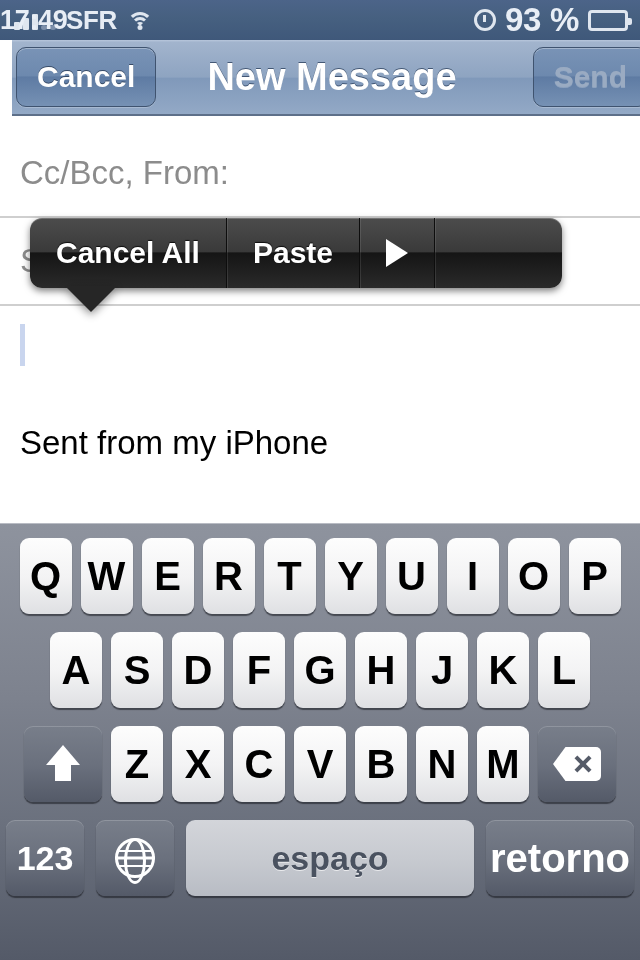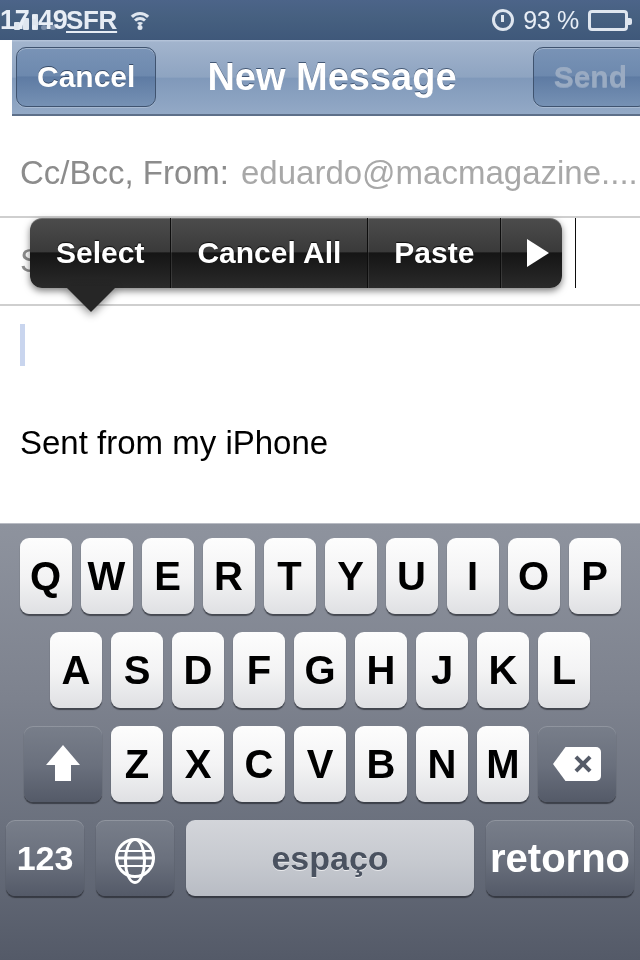--- a/index.html
+++ b/index.html
@@ -53,21 +53,21 @@
     width: 6px;
     background: #dfe6ef;
     border-radius: 1px;
   }
   .signal-bars i.b1 { height: 8px; }
   .signal-bars i.b2 { height: 12px; }
   .signal-bars i.b3 { height: 16px; }
   .signal-bars i.d1 { height: 5px;  background: #7d90ab; border-radius: 50%; width: 6px; }
   .signal-bars i.d2 { height: 5px;  background: #7d90ab; border-radius: 50%; width: 6px; }
 
-  .carrier { font-size: 26px; font-weight: bold; color: #e6ecf4; text-decoration: underline; }
+  .carrier { font-size: 26px; font-weight: bold; color: #e6ecf4; }
 
   .wifi-icon { position: relative; width: 26px; height: 20px; }
   .wifi-icon span {
     position: absolute;
     left: 50%;
     border: 3px solid #dfe6ef;
     border-bottom-color: transparent;
     border-left-color: transparent;
     border-right-color: transparent;
     border-radius: 50%;
@@ -102,21 +102,21 @@
     border-radius: 50%;
     position: relative;
   }
   .clock-icon::before {
     content: "";
     position: absolute;
     left: 6px; top: 3px;
     width: 3px; height: 7px;
     background: #dfe6ef;
   }
-  .batt-pct { font-size: 25px; font-weight: normal; color: #e8eef6; }
+  .batt-pct { font-size: 33px; font-weight: bold; color: #e8eef6; }
   .battery-icon {
     width: 40px; height: 21px;
     border: 3px solid #dfe6ef;
     border-radius: 4px;
     position: relative;
     padding: 2px;
   }
   .battery-icon::after {
     content: "";
     position: absolute;
@@ -441,34 +441,32 @@
 
   <div class="nav-bar">
     <div class="nav-btn">Cancel</div>
     <div class="nav-title">New Message</div>
     <div class="nav-btn disabled">Send</div>
   </div>
 
   <div class="compose">
     <div class="field-row">
       <span class="field-label">Cc/Bcc, From:</span>
-      <span class="field-value">eduardo@macmagazine....</span>
     </div>
     <div class="field-row subject">
       <span class="field-label">S</span>
     </div>
   </div>
 
   <div class="body-area">
     <div class="caret"></div>
     <div class="signature">Sent from my iPhone</div>
   </div>
 
   <div class="edit-menu">
-    <div class="edit-item">Select</div>
     <div class="edit-item">Cancel All</div>
     <div class="edit-item">Paste</div>
     <div class="edit-item">
       <span class="edit-arrow"></span>
     </div>
     <div class="edit-tail"></div>
   </div>
 
   <div class="keyboard">
 

